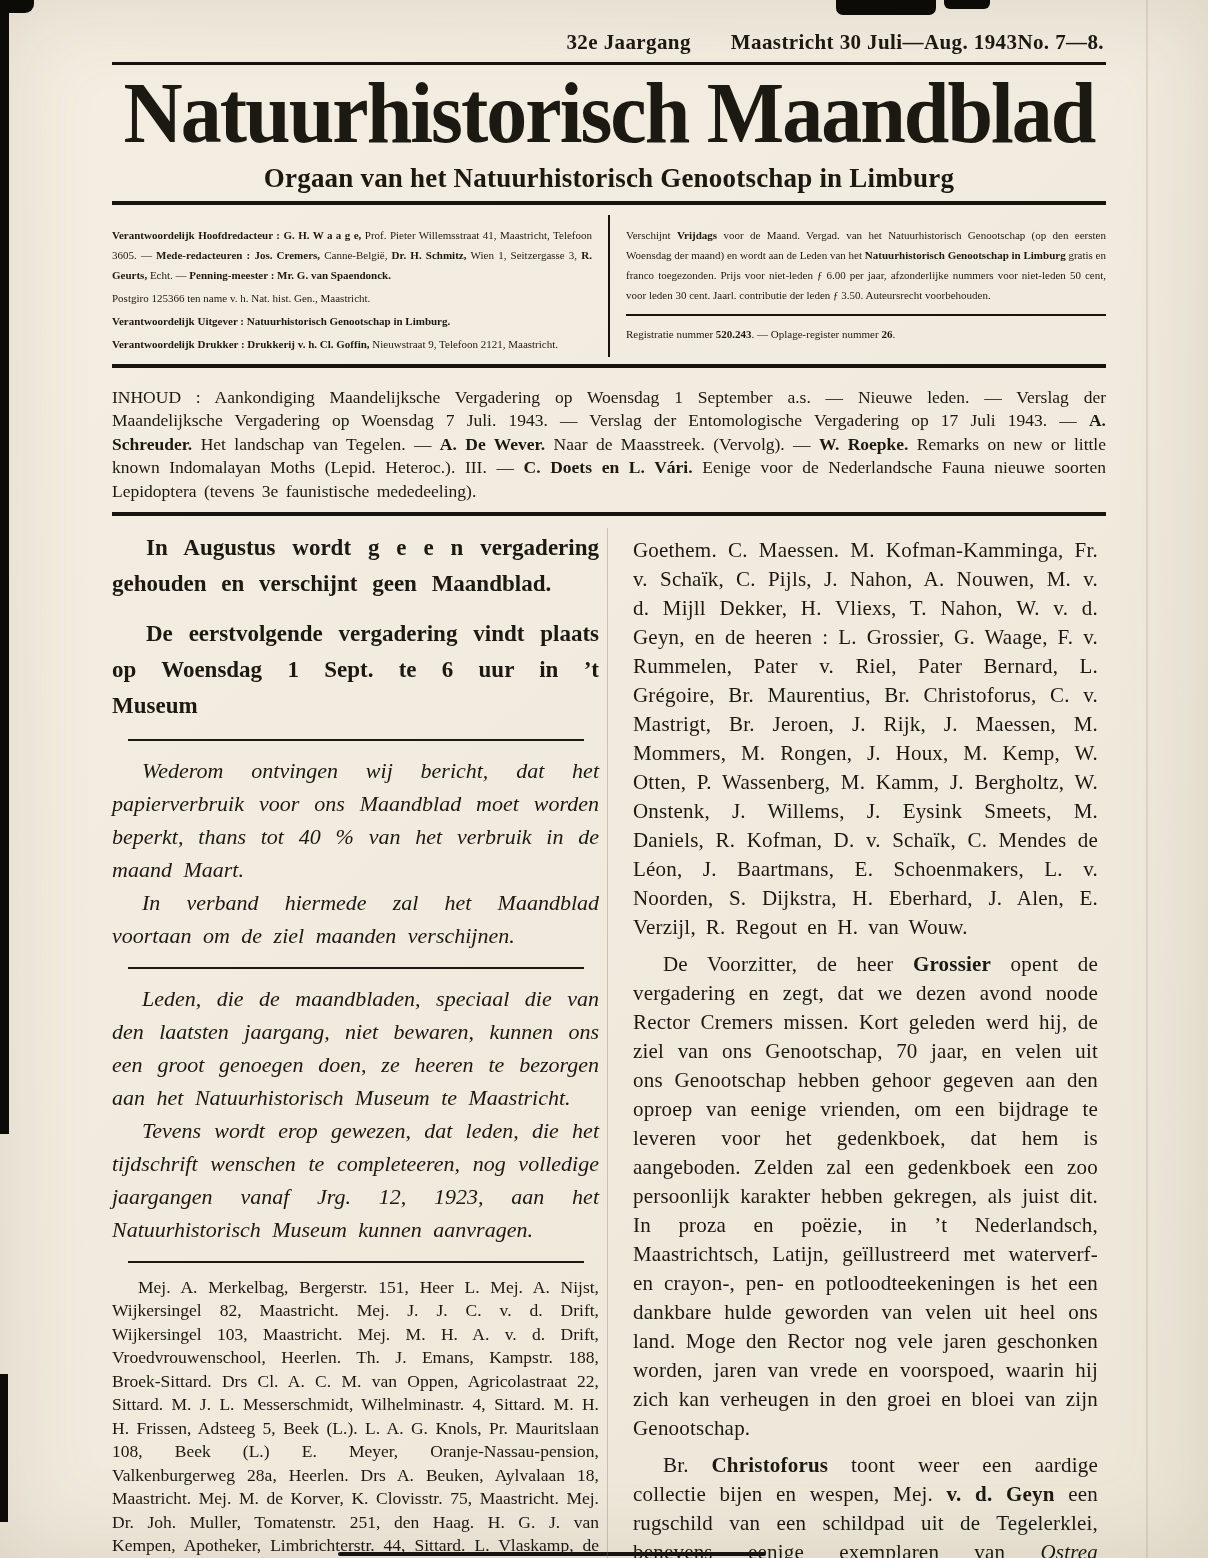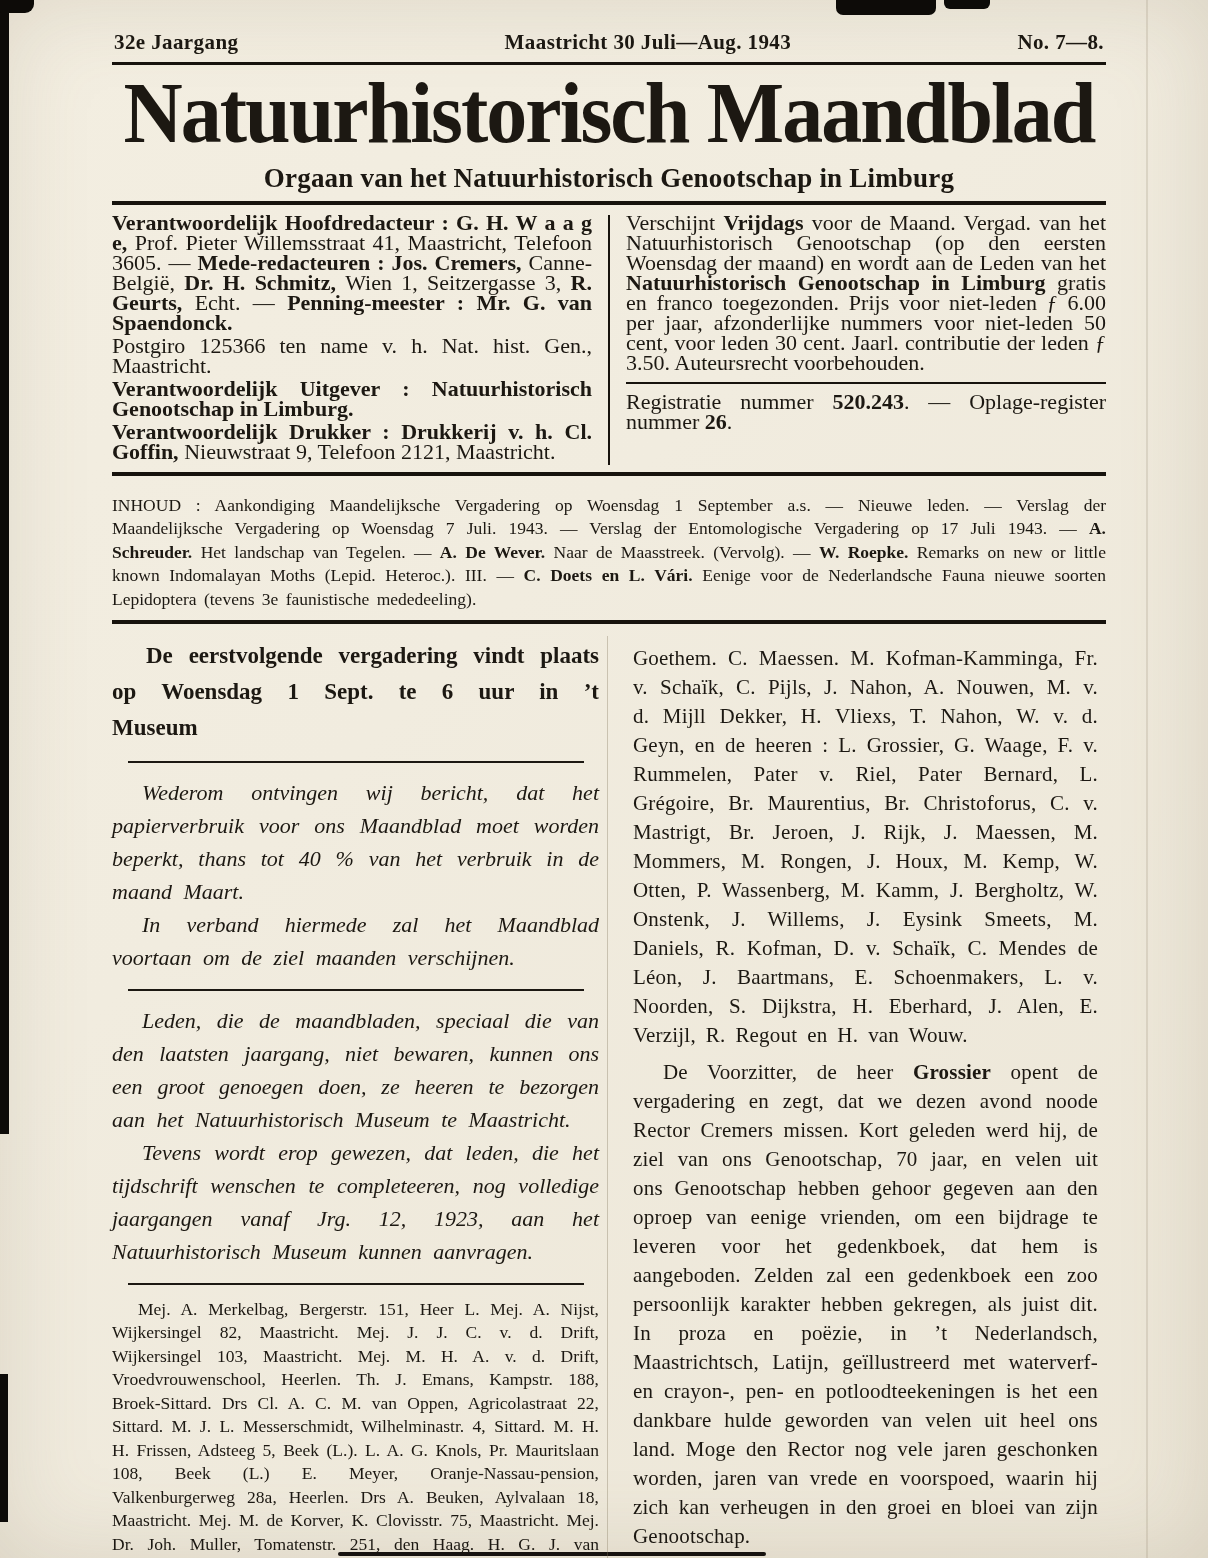--- a/index.html
+++ b/index.html
@@ -18,36 +18,36 @@
   .edge-bar-top{position:absolute;left:0;top:0;width:9px;height:1134px;background:#0d0b08;}
   .edge-bar-bottom{position:absolute;left:0;top:1374px;width:8px;height:148px;background:#0d0b08;}
   .corner-blob{position:absolute;left:0;top:0;width:34px;height:13px;background:#0d0b08;border-radius:0 0 9px 2px;}
   .top-blob-1{position:absolute;left:836px;top:0;width:100px;height:15px;background:#0d0b08;border-radius:0 0 7px 7px;}
   .top-blob-2{position:absolute;left:944px;top:0;width:46px;height:9px;background:#0d0b08;border-radius:0 0 6px 6px;}
   .bottom-mark{position:absolute;left:338px;top:1552px;width:428px;height:4px;background:#171310;border-radius:2px;}
   .crease{position:absolute;top:0;left:1146px;width:2px;height:1558px;background:rgba(150,138,112,.22);}
 
   .content{position:absolute;left:112px;top:30px;width:994px;}
 
-  .issue-header{display:flex;justify-content:space-between;align-items:baseline;
+  .issue-header{display:flex;justify-content:flex-end;align-items:baseline;
     font-size:21px;font-weight:bold;letter-spacing:.4px;padding:0 2px;font-family:Liberation Serif, serif;}
   .issue-header .center{margin-left:40px;}
 
   .rule{border:none;background:#17130d;height:3px;margin:7px 0 0;}
   .rule.thick{height:4px;}
 
   .title{
     margin:4px 0 0;text-align:center;font-weight:bold;
     font-size:82px;line-height:1.02;letter-spacing:-2px;
     transform:scaleY(1.06);transform-origin:center top;white-space:nowrap;
   }
   .subtitle{margin:10px 0 0;text-align:center;font-weight:bold;font-size:27px;letter-spacing:.2px;}
 
   .colophon{display:flex;margin-top:8px;}
-  .colophon .col{width:480px;font-size:22px;line-height:20px;text-align:justify;}
+  .colophon .col{width:480px;font-size:11px;line-height:20px;text-align:justify;margin-top:12px;}
   .colophon .col p{margin:0 0 3px;}
   .col-divider{width:2px;background:#17130d;margin:2px 16px 0 16px;}
   .colophon .thin-rule{height:2px;background:#17130d;margin:9px 0 8px;}
 
   .inhoud{font-size:17.5px;line-height:23.6px;text-align:justify;margin:18px 0 8px;word-spacing:3px;}
 
   .body-cols{display:flex;margin-top:12px;position:relative;}
   .body-left{width:488px;}
   .body-right{width:482px;margin-left:26px;}
   .col-rule{position:absolute;left:495px;top:0;bottom:-40px;width:1px;background:rgba(130,118,92,.35);}
@@ -121,20 +121,21 @@
     <section>
       <p class="inhoud"><span>INHOUD : Aankondiging Maandelijksche Vergadering op Woensdag 1 September a.s. — Nieuwe leden. — Verslag der Maandelijksche Vergadering op Woensdag 7 Juli. 1943. — Verslag der Entomologische Vergadering op 17 Juli 1943. — </span><span class="b">A. Schreuder.</span><span> Het landschap van Tegelen. — </span><span class="b">A. De Wever.</span><span> Naar de Maasstreek. (Vervolg). — </span><span class="b">W. Roepke.</span><span> Remarks on new or little known Indomalayan Moths (Lepid. Heteroc.). III. — </span><span class="b">C. Doets en L. Vári.</span><span> Eenige voor de Nederlandsche Fauna nieuwe soorten Lepidoptera (tevens 3e faunistische mededeeling).</span></p>
     </section>
 
     <div class="rule thick"></div>
 
     <main class="body-cols">
       <div class="col-rule"></div>
 
       <div class="body-left">
+        <p class="announce">In Augustus wordt g e e n vergadering gehouden en verschijnt geen Maandblad.</p>
         <p class="announce">De eerstvolgende vergadering vindt plaats op Woensdag 1 Sept. te 6 uur in ’t Museum</p>
 
         <div class="hr-short"></div>
 
         <p class="notice">Wederom ontvingen wij bericht, dat het papierverbruik voor ons Maandblad moet worden beperkt, thans tot 40 % van het verbruik in de maand Maart.</p>
         <p class="notice">In verband hiermede zal het Maandblad voortaan om de ziel maanden verschijnen.</p>
 
         <div class="hr-short"></div>
 
         <p class="notice">Leden, die de maandbladen, speciaal die van den laatsten jaargang, niet bewaren, kunnen ons een groot genoegen doen, ze heeren te bezorgen aan het Natuurhistorisch Museum te Maastricht.</p>

